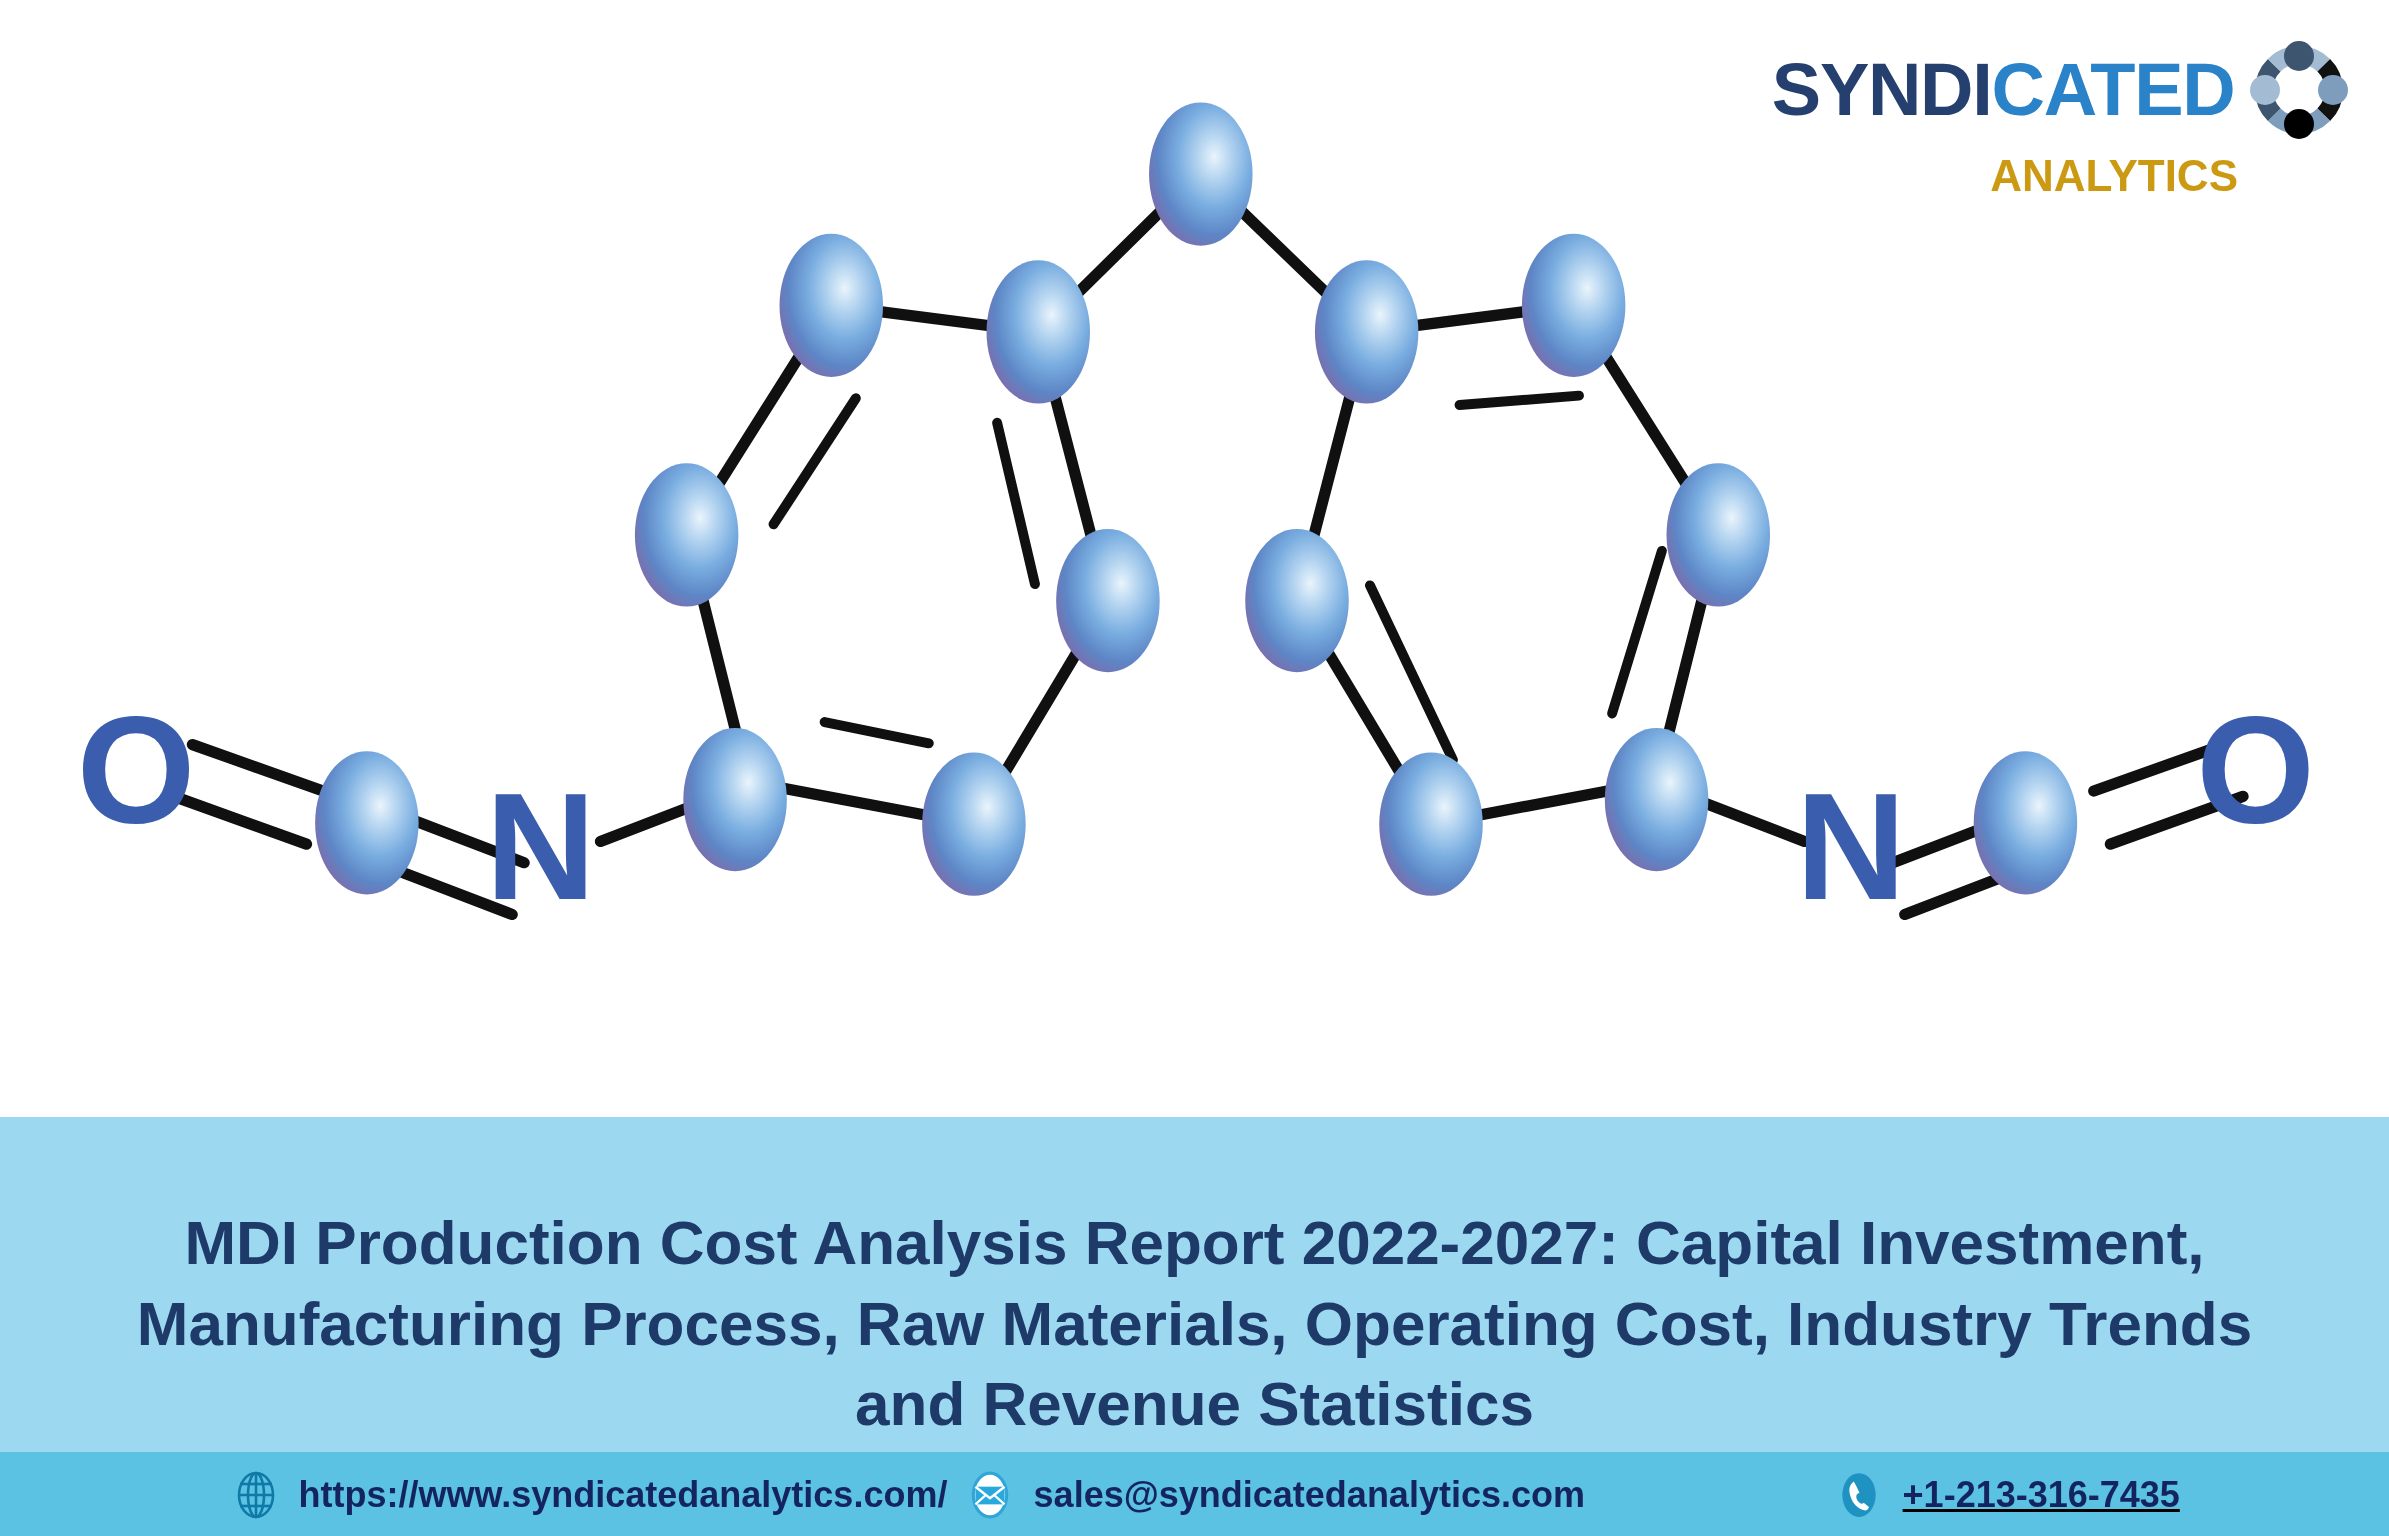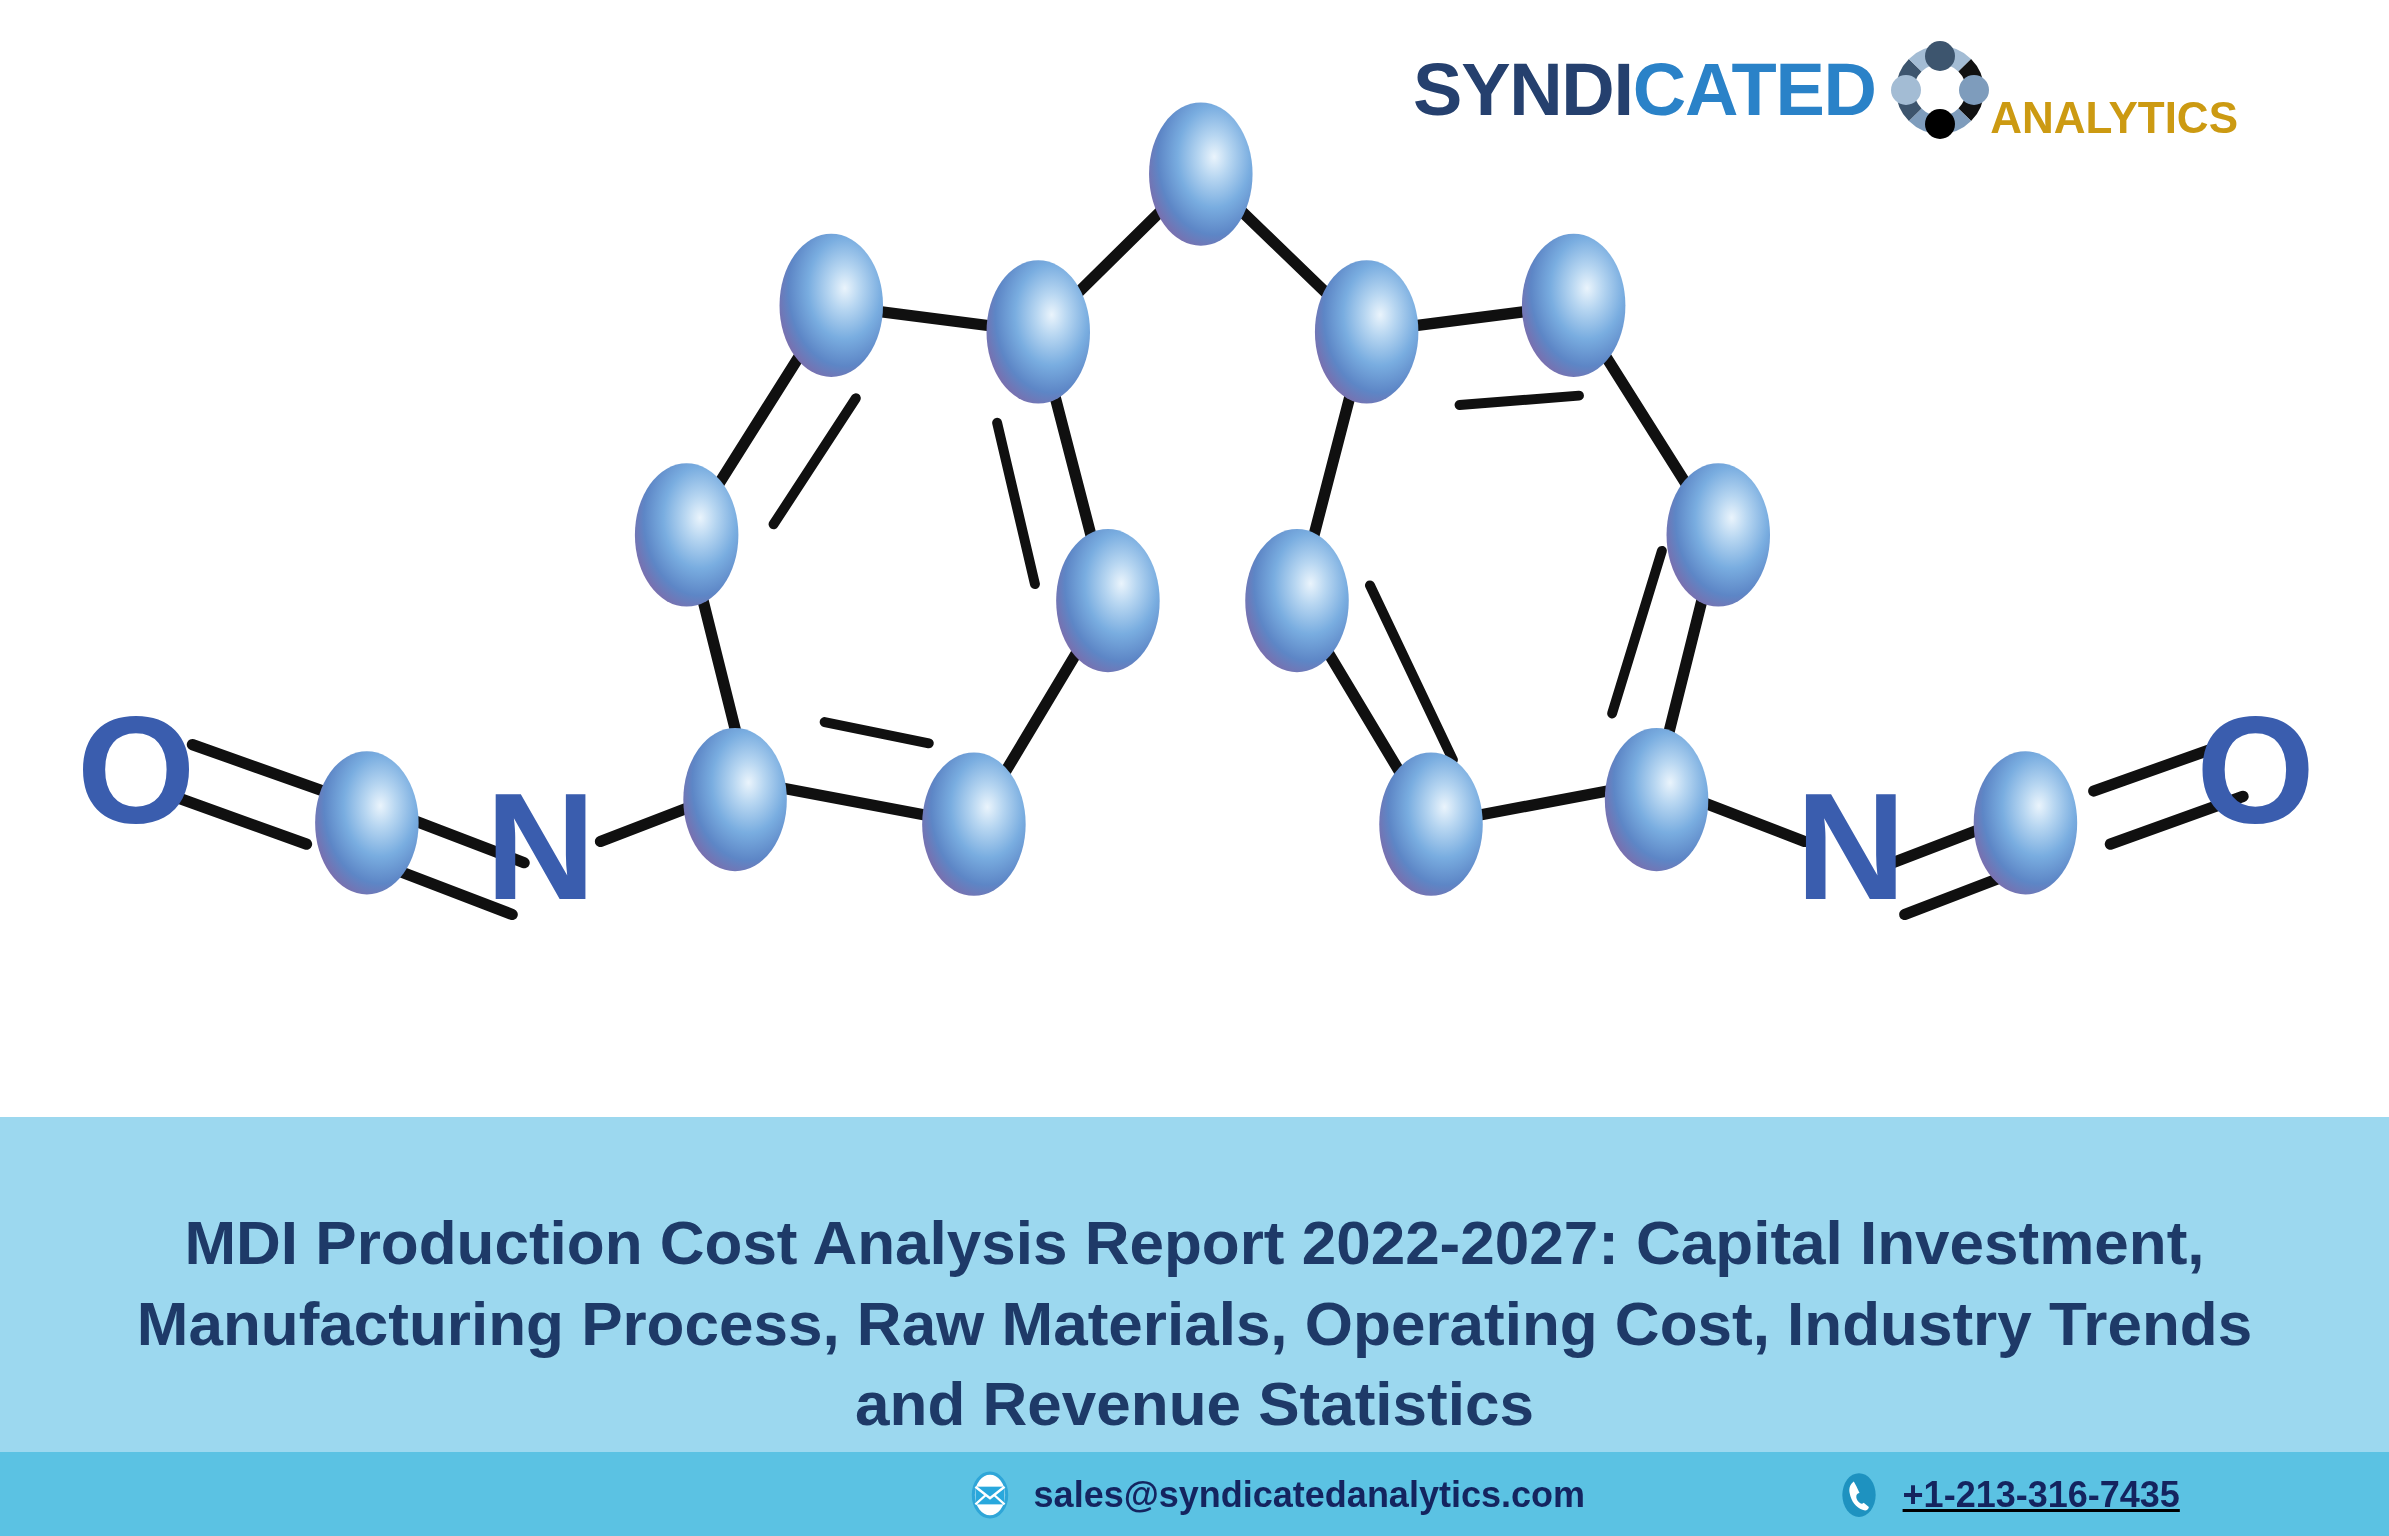--- a/index.html
+++ b/index.html
@@ -18,21 +18,21 @@
     background: #ffffff;
     overflow: hidden;
   }
 
   
   #logo {
     position: absolute;
     top: 40px;
     right: 40px;
     display: flex;
-    flex-direction: row;
+    flex-direction: column;
     align-items: flex-end;
     line-height: 1;
   }
   #logo-row {
     display: flex;
     align-items: center;
     gap: 14.6px;
   }
   .logo-wordmark {
     font-family: "Liberation Sans", sans-serif;
@@ -237,20 +237,33 @@
     </div>
     <div class="logo-analytics">ANALYTICS</div>
   </div>
 
   <div id="title-band">
     <h1 id="report-title">MDI Production Cost Analysis Report 2022-2027: Capital Investment, Manufacturing Process, Raw Materials, Operating Cost, Industry Trends and Revenue Statistics</h1>
   </div>
 
   <div id="footer-band">
 
+    <div class="footer-item" id="footer-website">
+      <svg class="footer-icon" width="48" height="48" viewBox="0 0 48 48">
+        <g stroke="#0f7aa8" stroke-width="2.6" fill="none">
+          <ellipse cx="24" cy="24" rx="17" ry="22"></ellipse>
+          <ellipse cx="24" cy="24" rx="8" ry="22"></ellipse>
+          <line x1="24" y1="2" x2="24" y2="46"></line>
+          <line x1="8" y1="13" x2="40" y2="13"></line>
+          <line x1="7" y1="24" x2="41" y2="24"></line>
+          <line x1="8" y1="35" x2="40" y2="35"></line>
+        </g>
+      </svg>
+      <span class="footer-text">https://www.syndicatedanalytics.com/</span>
+    </div>
 
     <div class="footer-item" id="footer-email">
       <svg class="footer-icon" width="50" height="50" viewBox="0 0 48 48">
         <ellipse cx="24" cy="24" rx="16" ry="21" fill="#ffffff" stroke="#2fa6d8" stroke-width="3"></ellipse>
         <rect x="10" y="16" width="28" height="17" fill="#29a8dd"></rect>
         <path d="M 10 16 L 24 27 L 38 16" fill="none" stroke="#ffffff" stroke-width="2.4"></path>
         <path d="M 10 33 L 20 24 M 38 33 L 28 24" fill="none" stroke="#ffffff" stroke-width="2.2"></path>
       </svg>
       <span class="footer-text">sales@syndicatedanalytics.com</span>
     </div>

